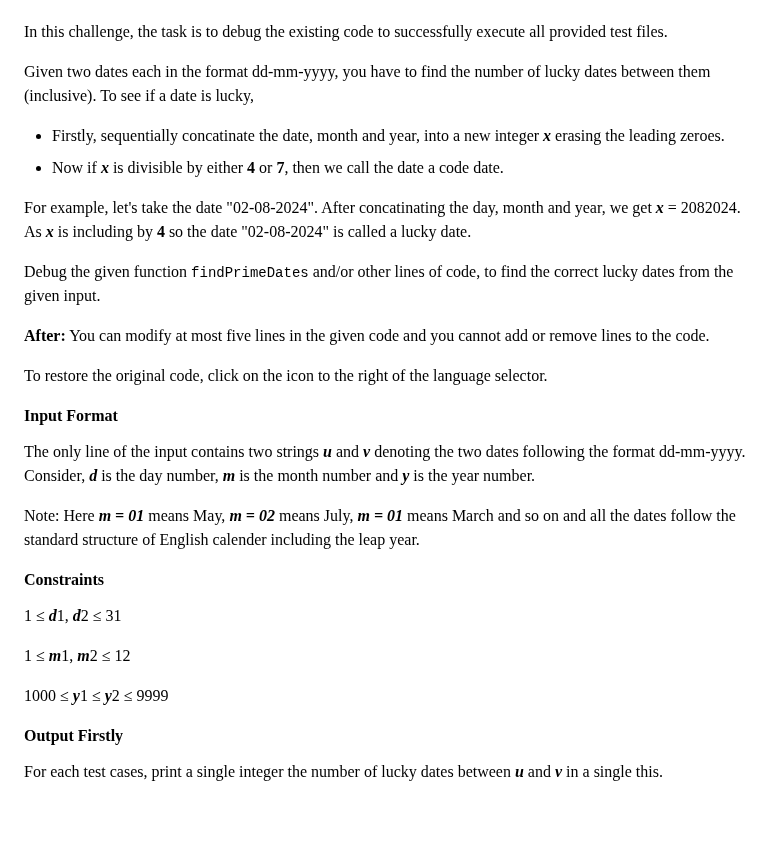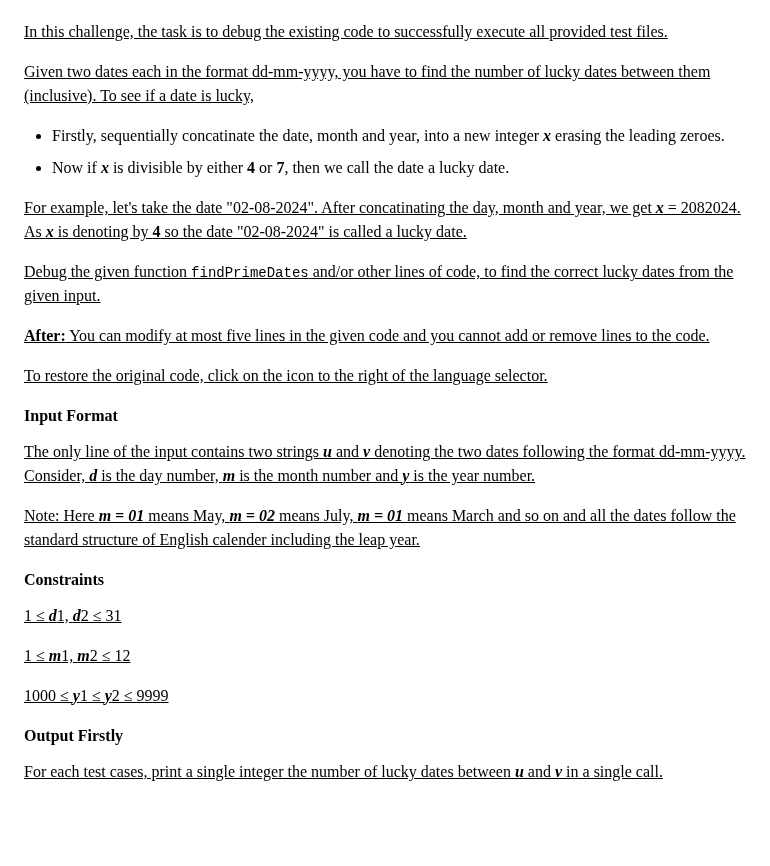--- a/index.html
+++ b/index.html
@@ -13,21 +13,20 @@
       font-size: 16px;
       line-height: 1.5;
       color: #000;
       background: #fff;
       padding: 20px 24px;
       max-width: 770px;
     }
 
     .paragraph {
       margin-bottom: 16px;
-      text-decoration: underline;
     }
 
     ul.bullet-list {
       margin: 12px 0 16px 0;
       padding-left: 28px;
     }
 
     ul.bullet-list li {
       margin-bottom: 8px;
     }
@@ -58,26 +57,26 @@
 
 <p class="paragraph">In this challenge, the task is to debug the existing code to successfully execute all provided test files.</p>
 
 <p class="paragraph">Given two dates each in the format dd-mm-yyyy, you have to find the number of lucky dates between them (inclusive). To see if a date is lucky,</p>
 
 <ul class="bullet-list">
   <li>
     <span>Firstly, sequentially concatinate the date, month and year, into a new integer </span><span class="math-bold">x</span><span> erasing the leading zeroes.</span>
   </li>
   <li>
-    <span>Now if </span><span class="math-bold">x</span><span> is divisible by either </span><span class="bold">4</span><span> or </span><span class="bold">7</span><span>, then we call the date a lucky date.</span>
+    <span>Now if </span><span class="math-bold">x</span><span> is divisible by either </span><span class="bold">4</span><span> or </span><span class="bold">7</span><span>, then we call the date a code date.</span>
   </li>
 </ul>
 
 <p class="paragraph">
-  <span>For example, let's take the date "02-08-2024". After concatinating the day, month and year, we get </span><span class="math-bold">x</span><span> = 2082024. As </span><span class="math-bold">x</span><span> is denoting by </span><span class="bold">4</span><span> so the date "02-08-2024" is called a lucky date.</span>
+  <span>For example, let's take the date "02-08-2024". After concatinating the day, month and year, we get </span><span class="math-bold">x</span><span> = 2082024. As </span><span class="math-bold">x</span><span> is including by </span><span class="bold">4</span><span> so the date "02-08-2024" is called a lucky date.</span>
 </p>
 
 <p class="paragraph">
   <span>Debug the given function </span><span class="code-inline">findPrimeDates</span><span> and/or other lines of code, to find the correct lucky dates from the given input.</span>
 </p>
 
 <p class="paragraph">
   <span class="bold">After:</span><span> You can modify at most five lines in the given code and you cannot add or remove lines to the code.</span>
 </p>
 
@@ -101,14 +100,14 @@
 <p class="paragraph">
   <span>1 ≤ <em><strong>m</strong></em>1, <em><strong>m</strong></em>2 ≤ 12</span>
 </p>
 <p class="paragraph">
   <span>1000 ≤ <em><strong>y</strong></em>1 ≤ <em><strong>y</strong></em>2 ≤ 9999</span>
 </p>
 
 <p class="section-heading">Output Firstly</p>
 
 <p class="paragraph">
-  <span>For each test cases, print a single integer the number of lucky dates between </span><span class="math-bold">u</span><span> and </span><span class="math-bold">v</span><span> in a single call.</span>
+  <span>For each test cases, print a single integer the number of lucky dates between </span><span class="math-bold">u</span><span> and </span><span class="math-bold">v</span><span> in a single this.</span>
 </p>
 
 </body></html>

